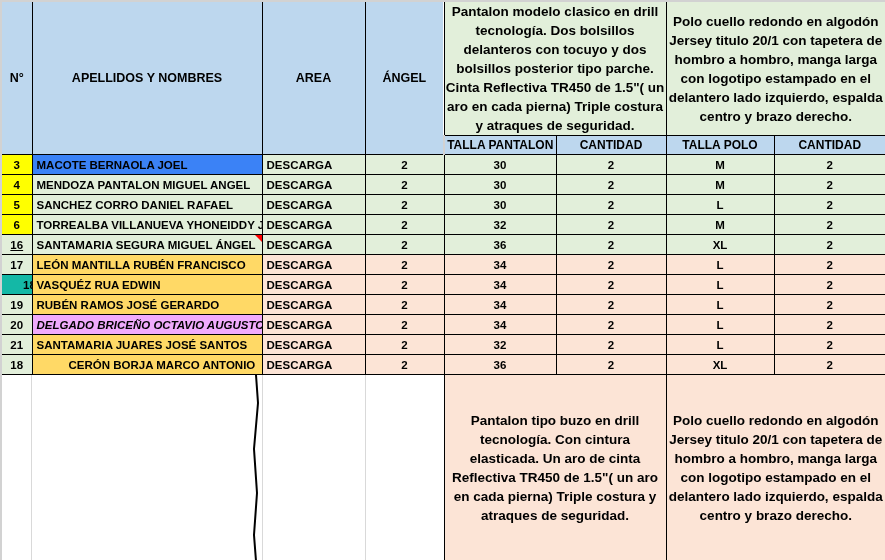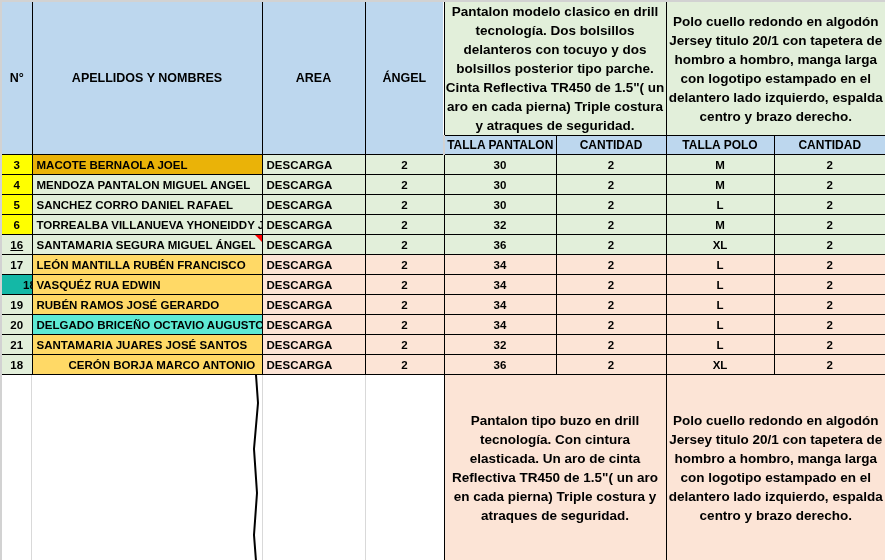--- a/index.html
+++ b/index.html
@@ -88,21 +88,21 @@
       <tr class="r-sub">
         <td class="sub b2">TALLA PANTALON</td>
         <td class="sub b2">CANTIDAD</td>
         <td class="sub b2">TALLA POLO</td>
         <td class="sub b2">CANTIDAD</td>
       </tr>
     </tbody>
     <tbody id="rows-body">
         <tr class="r-data">
     <td class="dc" style="background: rgb(255, 255, 0);">3</td>
-    <td class="dc l name-cell" style="background: #eab308;">MACOTE BERNAOLA JOEL</td>
+    <td class="dc l name-cell" style="background: #3b82f6;">MACOTE BERNAOLA JOEL</td>
     <td class="dc l" style="background: rgb(226, 239, 218);">DESCARGA</td>
     <td class="dc" style="background: rgb(226, 239, 218);">2</td>
     <td class="dc" style="background: rgb(226, 239, 218);">30</td>
     <td class="dc" style="background: rgb(226, 239, 218);">2</td>
     <td class="dc" style="background: rgb(226, 239, 218);">M</td>
     <td class="dc" style="background: rgb(226, 239, 218);">2</td>
   </tr>
         <tr class="r-data">
     <td class="dc" style="background: rgb(255, 255, 0);">4</td>
     <td class="dc l name-cell" style="background: rgb(226, 239, 218);">MENDOZA PANTALON MIGUEL ANGEL</td>
@@ -168,21 +168,21 @@
     <td class="dc l name-cell" style="background: rgb(255, 217, 102);">RUBÉN RAMOS JOSÉ GERARDO</td>
     <td class="dc l" style="background: rgb(252, 228, 214);">DESCARGA</td>
     <td class="dc" style="background: rgb(252, 228, 214);">2</td>
     <td class="dc" style="background: rgb(252, 228, 214);">34</td>
     <td class="dc" style="background: rgb(252, 228, 214);">2</td>
     <td class="dc" style="background: rgb(252, 228, 214);">L</td>
     <td class="dc" style="background: rgb(252, 228, 214);">2</td>
   </tr>
         <tr class="r-data">
     <td class="dc" style="background: rgb(226, 239, 218);">20</td>
-    <td class="dc l name-cell" style="background: #5eead4;">DELGADO BRICEÑO OCTAVIO AUGUSTO</td>
+    <td class="dc l name-cell" style="background: #f0abfc; font-style: italic;">DELGADO BRICEÑO OCTAVIO AUGUSTO</td>
     <td class="dc l" style="background: rgb(252, 228, 214);">DESCARGA</td>
     <td class="dc" style="background: rgb(252, 228, 214);">2</td>
     <td class="dc" style="background: rgb(252, 228, 214);">34</td>
     <td class="dc" style="background: rgb(252, 228, 214);">2</td>
     <td class="dc" style="background: rgb(252, 228, 214);">L</td>
     <td class="dc" style="background: rgb(252, 228, 214);">2</td>
   </tr>
         <tr class="r-data">
     <td class="dc" style="background: rgb(226, 239, 218);">21</td>
     <td class="dc l name-cell" style="background: rgb(255, 217, 102);">SANTAMARIA JUARES JOSÉ SANTOS</td>

